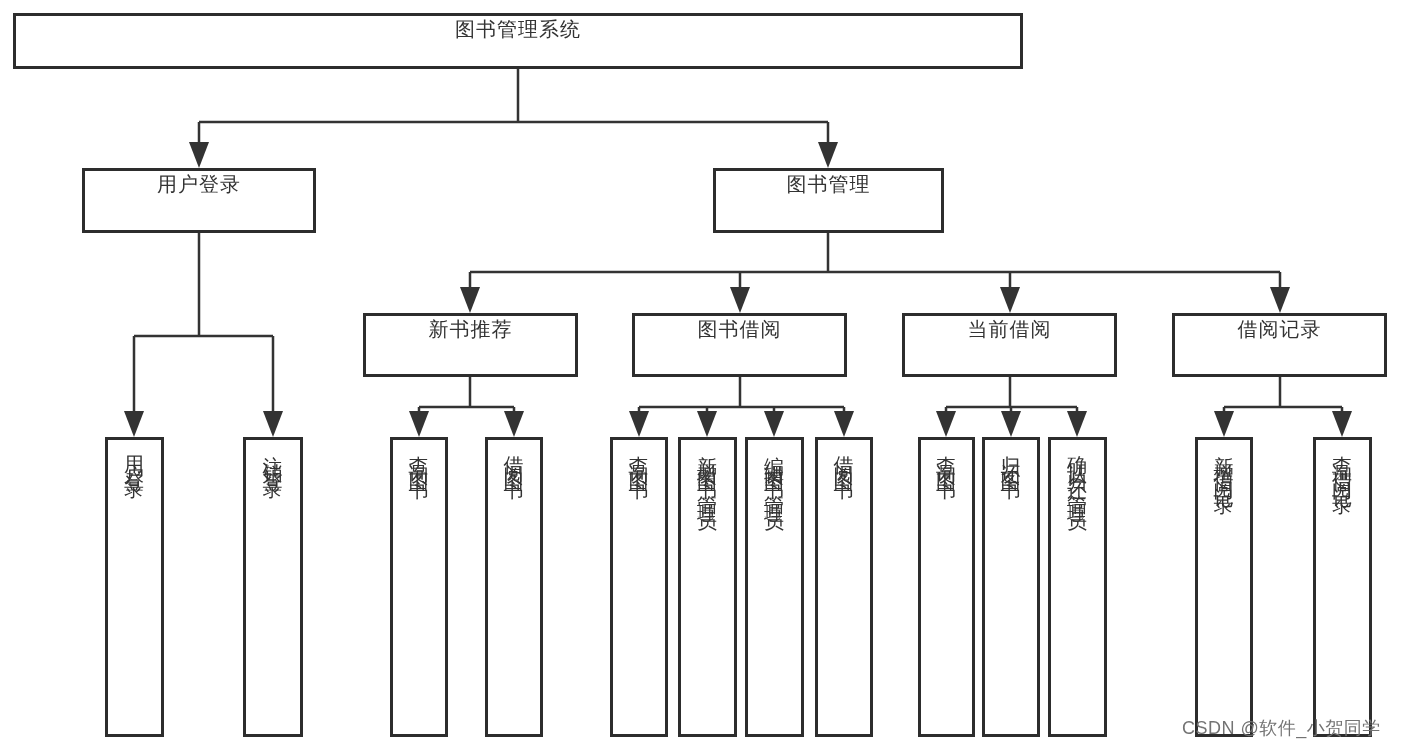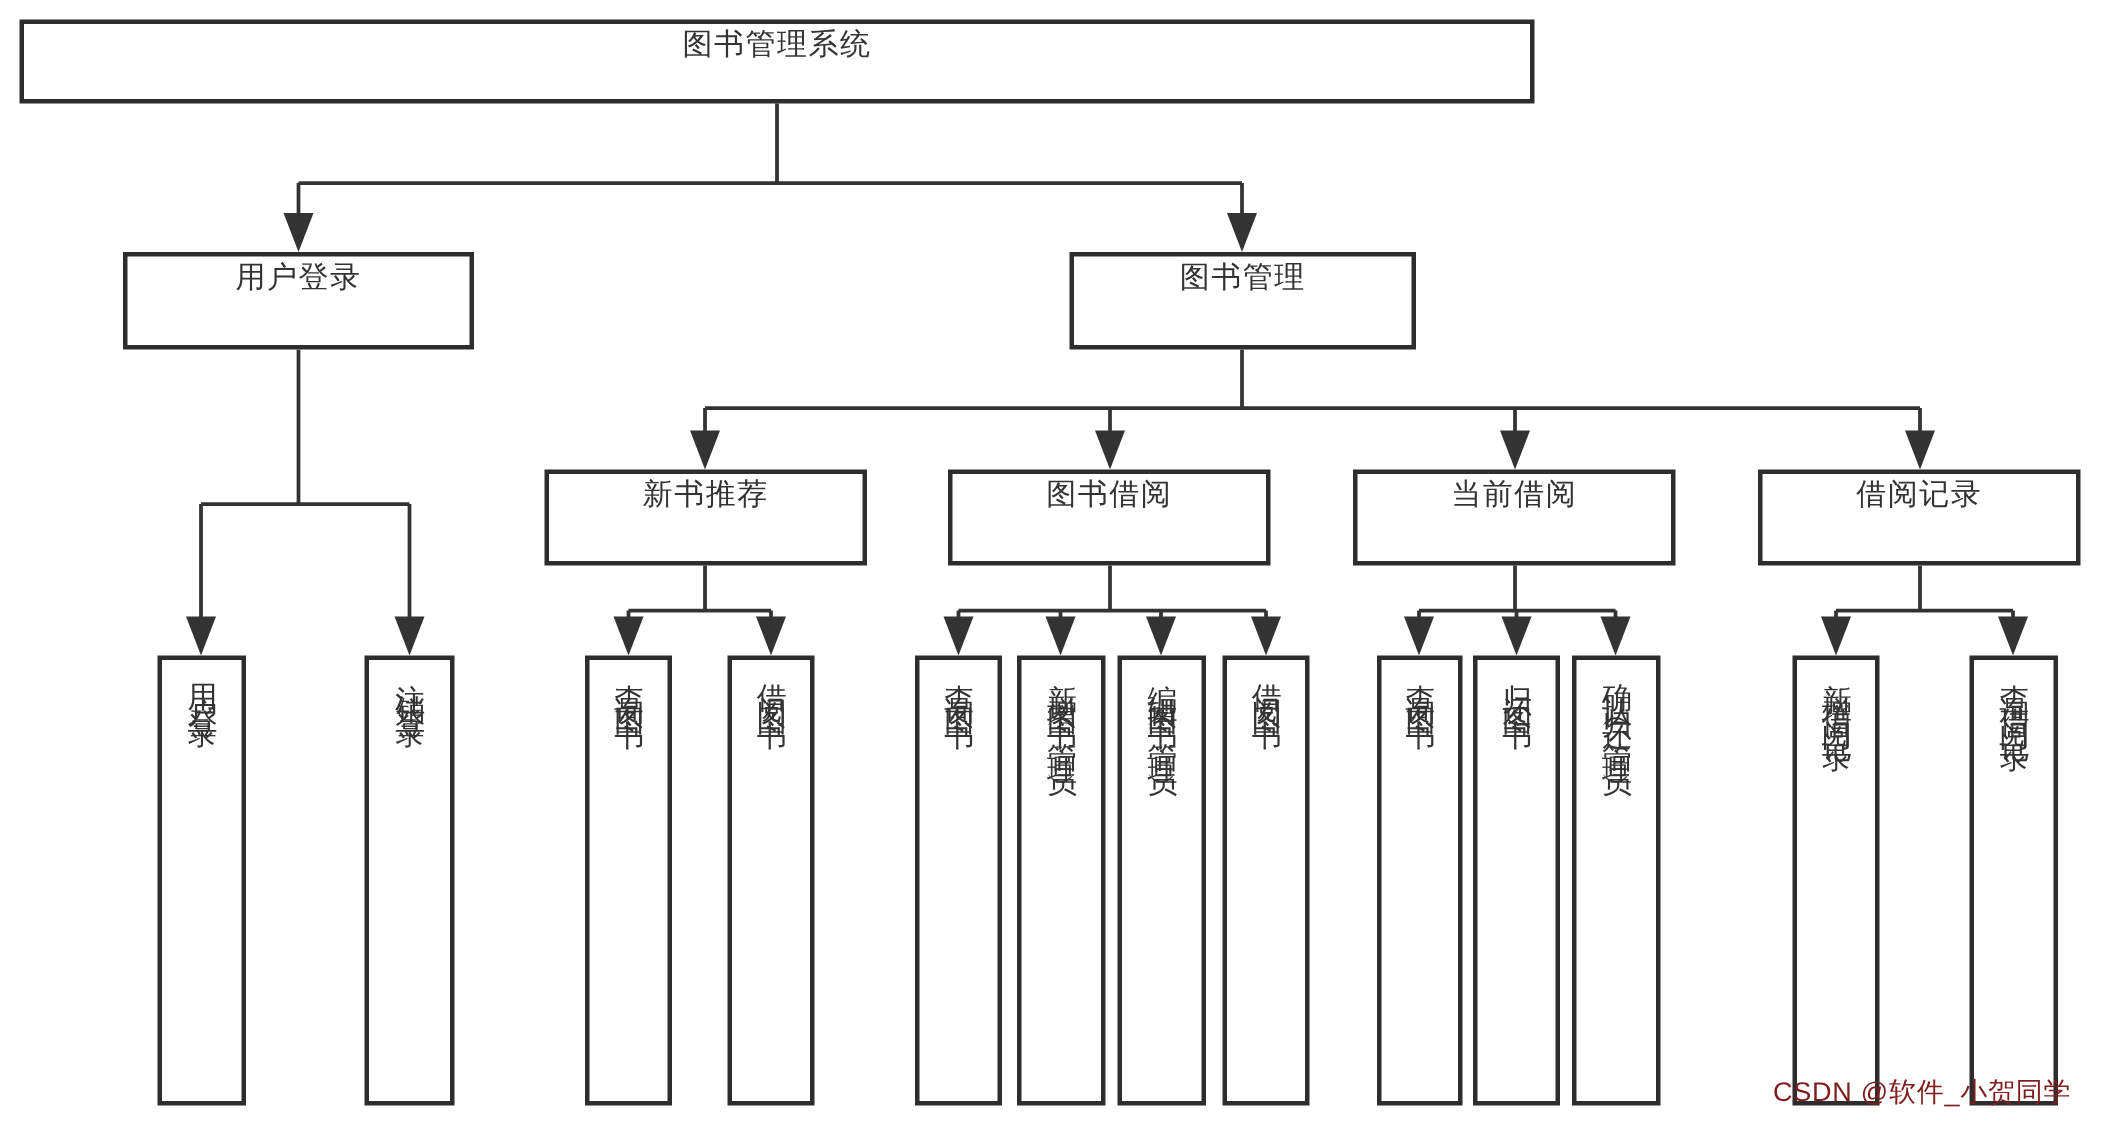--- a/index.html
+++ b/index.html
@@ -15,21 +15,21 @@
     border:3px solid #2d2d2d; display:flex; align-items:flex-start; justify-content:center;
     color:#333333; z-index:2;
   }
   .node-h { font-size:20px; letter-spacing:1px; white-space:nowrap; }
   .node-v .label {
     writing-mode:vertical-lr; text-orientation:mixed;
     font-size:20px; line-height:1; letter-spacing:8px; white-space:nowrap;
   }
   .watermark {
     position:absolute; left:1182px; top:716px; z-index:3;
-    font-size:18px; color:#7f1d1d; letter-spacing:0.5px; white-space:nowrap;
+    font-size:18px; color:#737373; letter-spacing:0.5px; white-space:nowrap;
   }
 </style>
 </head>
 <body>
 
 <div class="canvas">
 
   <svg class="wires" width="1405" height="747" viewBox="0 0 1405 747">
     <path class="wire" d="
       M518 68 V122 M199 122 H828 M199 122 V146 M828 122 V146

